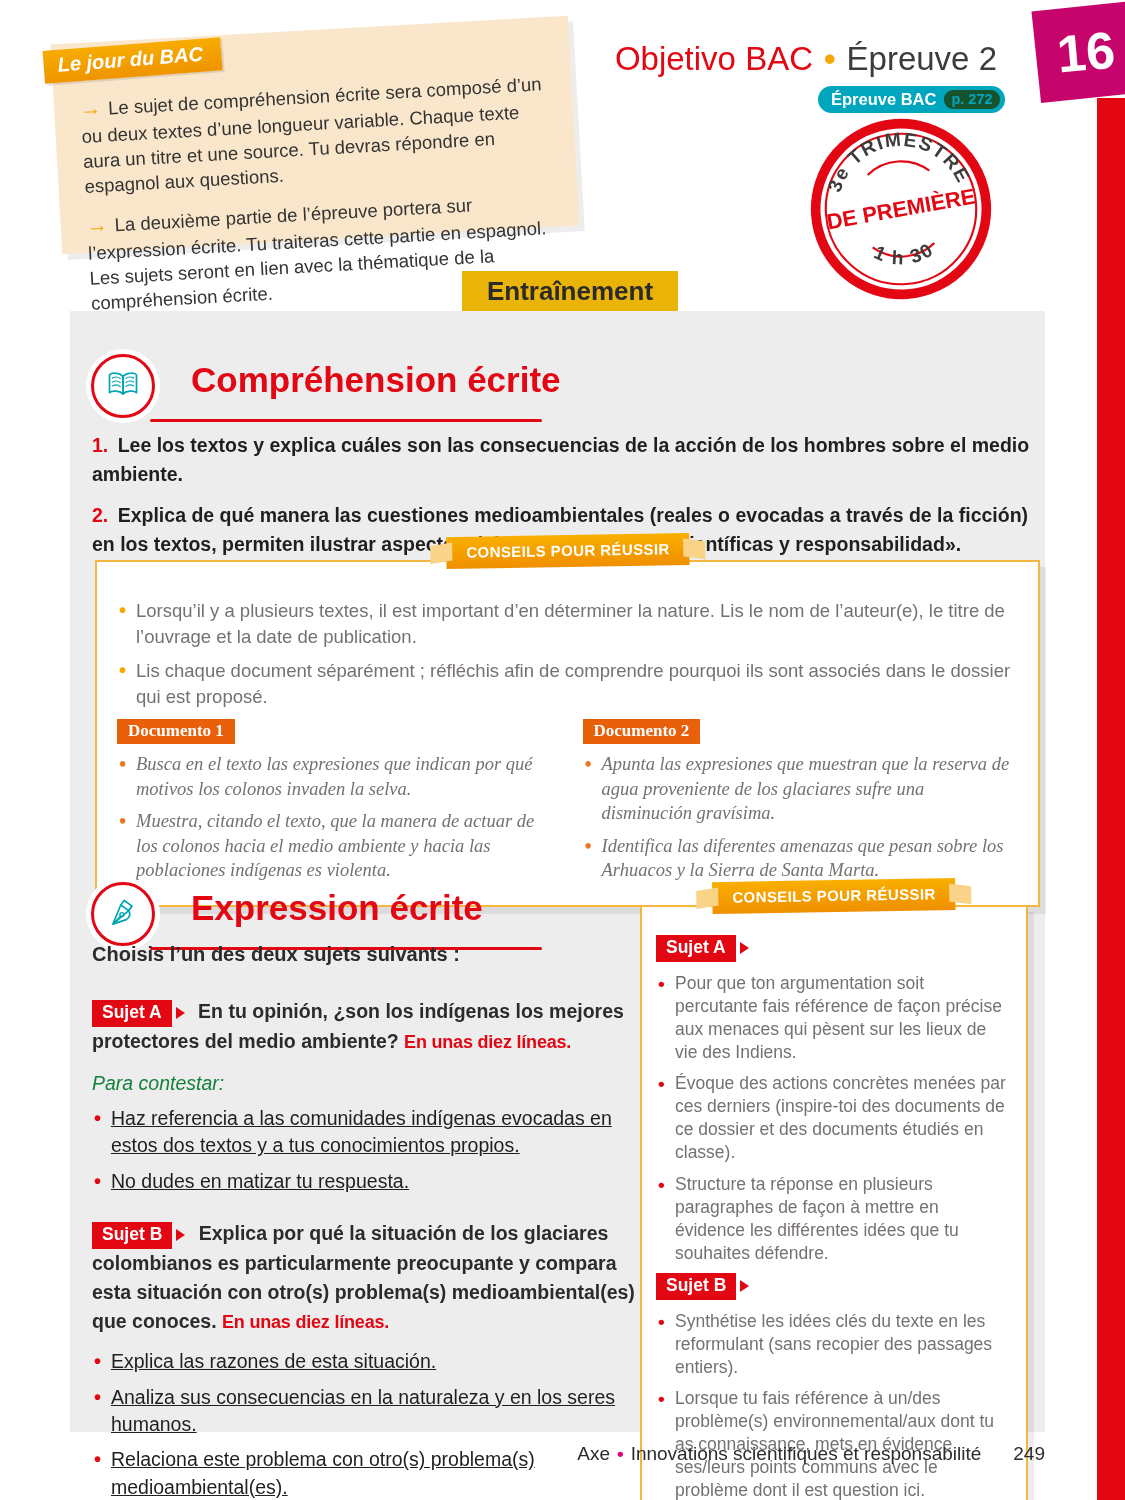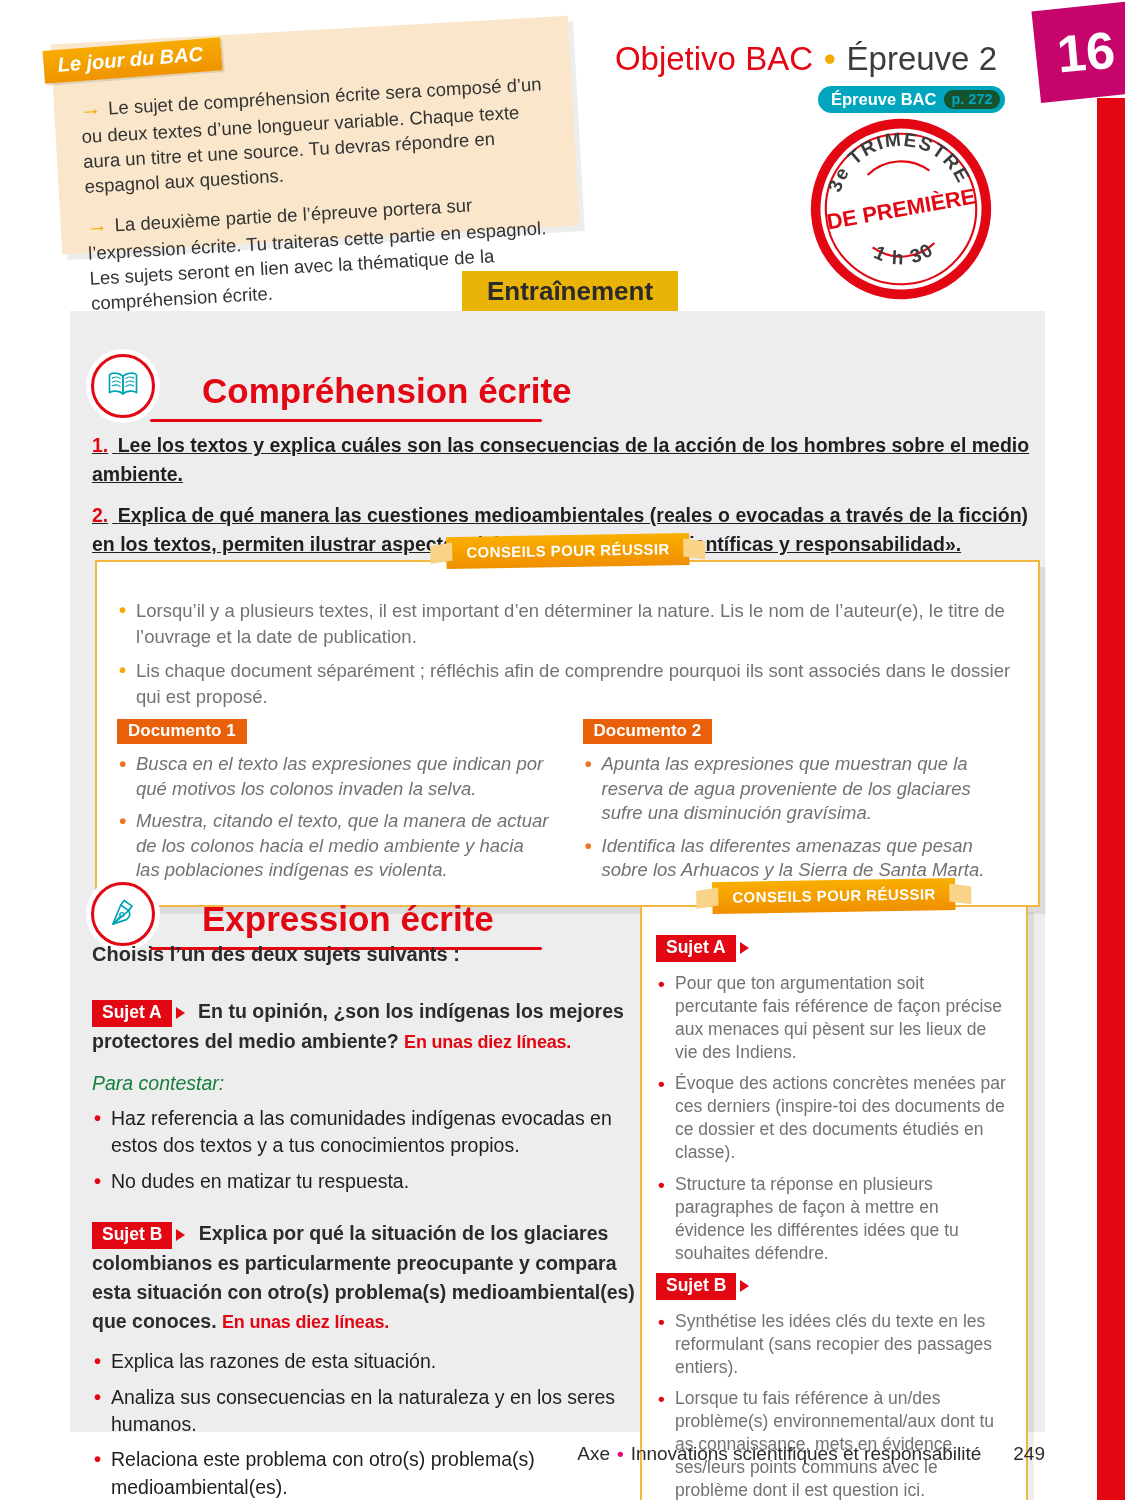--- a/index.html
+++ b/index.html
@@ -41,27 +41,27 @@
   .tab{position:absolute;left:462px;top:271px;width:216px;height:41px;background:#eab308;
        text-align:center;line-height:41px;font-size:26px;font-weight:bold;color:#2B2B2B;}
   .main-box{position:absolute;left:70px;top:311px;width:975px;height:1121px;background:#EDEDED;}
 
   
   .section-header{position:absolute;left:16px;height:80px;}
   .icon-outer{position:absolute;left:0;top:0;width:74px;height:74px;background:#fff;border-radius:50%;
               display:flex;align-items:center;justify-content:center;}
   .icon-ring{width:58px;height:58px;border:3px solid #E30613;border-radius:50%;
              display:flex;align-items:center;justify-content:center;background:#fff;}
-  .section-title{position:absolute;left:100px;top:6px;margin:16px;font-size:35px;font-weight:bold;color:#E30613;
+  .section-title{position:absolute;left:100px;top:6px;margin:5px;font-size:35px;font-weight:bold;color:#E30613;
                  white-space:nowrap;text-align:right;}
   .section-rule{position:absolute;left:64px;top:70px;width:392px;height:3px;background:#E30613;border-radius:2px;}
 
   
   .items{position:absolute;left:22px;top:120px;width:945px;}
-  .item{margin:0 0 11px;font-size:19.5px;line-height:1.5;color:#1F1F1F;font-weight:bold;text-decoration:underline;}
+  .item{margin:0 0 11px;font-size:19.5px;line-height:1.5;color:#1F1F1F;font-weight:bold;}
   .item .num{color:#E30613;margin-right:4px;}
 
   
   .conseils-box{position:absolute;background:#fff;border:2px solid #F3B63F;
                 box-shadow:6px 7px 0 rgba(0,0,0,0.07);}
   .box-one{left:25px;top:249px;width:941px;min-height:268px;}
   .box-two{left:570px;top:594px;width:388px;min-height:484px;padding:24px 15px 12px 14px;box-sizing:border-box;}
   .ribbon{position:absolute;top:-27px;left:50%;transform:translateX(-50%) rotate(-1deg);
           background:linear-gradient(180deg,#F9AF00,#F08F00);color:#fff;font-weight:bold;font-size:15px;
           letter-spacing:.4px;padding:7px 20px 8px;white-space:nowrap;z-index:2;}
@@ -71,38 +71,38 @@
   .ribbon::after{right:-16px;transform:skewY(8deg);}
 
   ul.blist{list-style:none;margin:0;padding:0;}
   ul.blist li{position:relative;padding-left:19px;}
   ul.blist li::before{content:"\2022";position:absolute;left:2px;top:-1px;font-weight:bold;}
 
   .box-one-inner{padding:36px 22px 14px 20px;}
   .orange-bullets li{font-size:18.5px;line-height:1.38;color:#75716E;margin-bottom:9px;}
   .orange-bullets li::before{color:#F5A800;font-size:20px;}
 
-  .doc-cols{display:flex;gap:32px;margin-top:10px;}
+  .doc-cols{display:flex;gap:32px;margin-top:10px;font-family:Liberation Serif, serif;}
   .doc-col{flex:1;}
   .doc-badge{display:inline-block;background:#E8600A;color:#fff;font-weight:bold;font-size:17px;
              padding:2px 11px 3px;margin-bottom:8px;}
   .doc-bullets li{font-size:18.5px;line-height:1.33;color:#75716E;font-style:italic;margin-bottom:8px;}
   .doc-bullets li::before{color:#EE7622;font-size:20px;}
 
   
   .choisis{position:absolute;left:22px;top:632px;margin:0;font-size:20px;font-weight:bold;color:#2B2B2B;}
   .left-col{position:absolute;left:22px;top:686px;width:552px;}
   .sujet-badge{display:inline-block;background:#E30613;color:#fff;font-weight:bold;font-size:17.5px;
                padding:1px 10px 3px;line-height:1.3;}
   .tri{display:inline-block;width:0;height:0;border-left:9px solid #E30613;border-top:6px solid transparent;
        border-bottom:6px solid transparent;margin:0 8px 0 4px;vertical-align:-1px;}
   .sujet-line{margin:0 0 12px;font-size:19.5px;line-height:1.5;color:#2B2B2B;font-weight:bold;}
   .sujet-note{color:#E30613;font-weight:bold;font-size:18px;letter-spacing:-0.2px;}
   .para-label{margin:16px 0 10px;font-size:19.5px;color:#15803d;font-style:italic;}
-  .dark-bullets li{font-size:19.5px;line-height:1.4;color:#1F1F1F;margin-bottom:8px;}
+  .dark-bullets li{font-size:19.5px;line-height:1.4;color:#1F1F1F;margin-bottom:8px;text-decoration:underline;}
   .dark-bullets li::before{color:#E30613;font-size:20px;}
   .sujet-b-block{margin-top:24px;}
 
   
   .sujet-head{margin:4px 0 10px;}
   .gray-bullets li{font-size:17.5px;line-height:1.32;color:#75716E;margin-bottom:8px;}
   .gray-bullets li::before{color:#E30613;font-size:19px;}
 
   
   .footer{position:absolute;left:70px;top:1443px;width:975px;text-align:right;font-size:19px;color:#2B2B2B;

